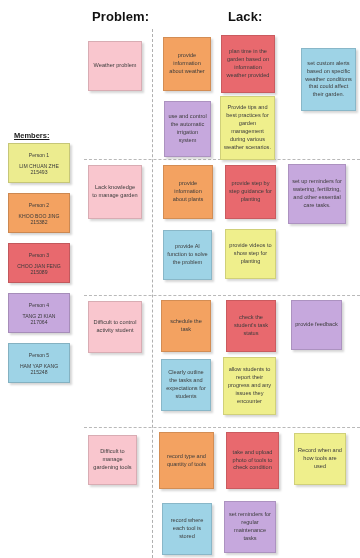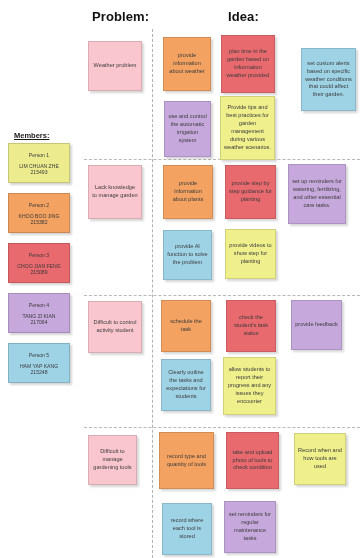--- a/index.html
+++ b/index.html
@@ -111,21 +111,21 @@
     overflow: hidden;
   }
   .note span { display: block; width: 100%; }
 </style>
 </head>
 <body>
 
 <div id="board">
 
   <div class="col-header" id="header-problem">Problem:</div>
-  <div class="col-header" id="header-idea">Idea:</div>
+  <div class="col-header" id="header-idea">Lack:</div>
 
   <div id="members-label">Members:</div>
 
   <div id="members-list">
       <div class="member-card" style="background: rgb(236, 236, 143);">
         <div class="member-role">Person 1</div>
         <div class="member-name">LIM CHUAN ZHE</div>
         <div class="member-id">215493</div>
       </div>
       <div class="member-card" style="background: rgb(243, 162, 97);">

